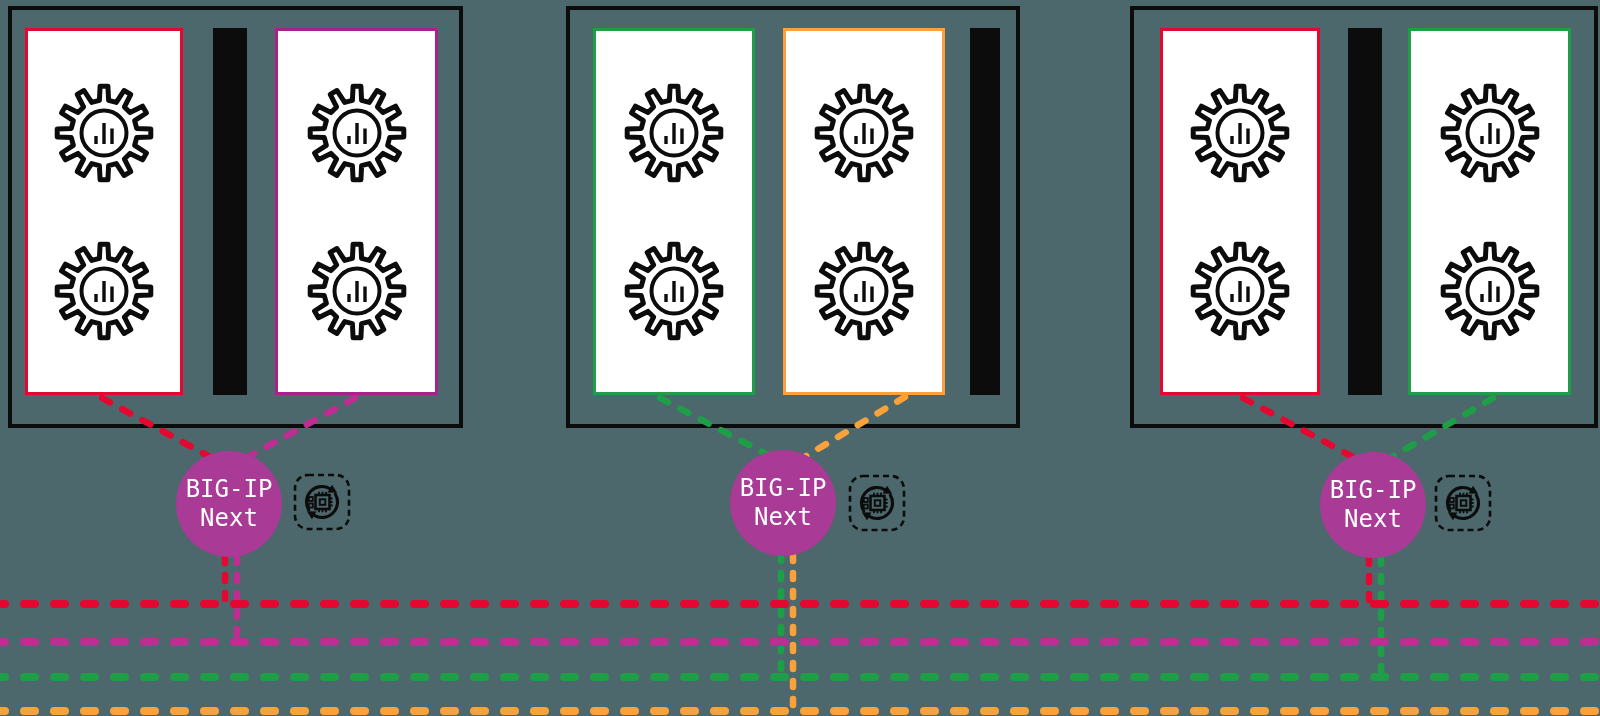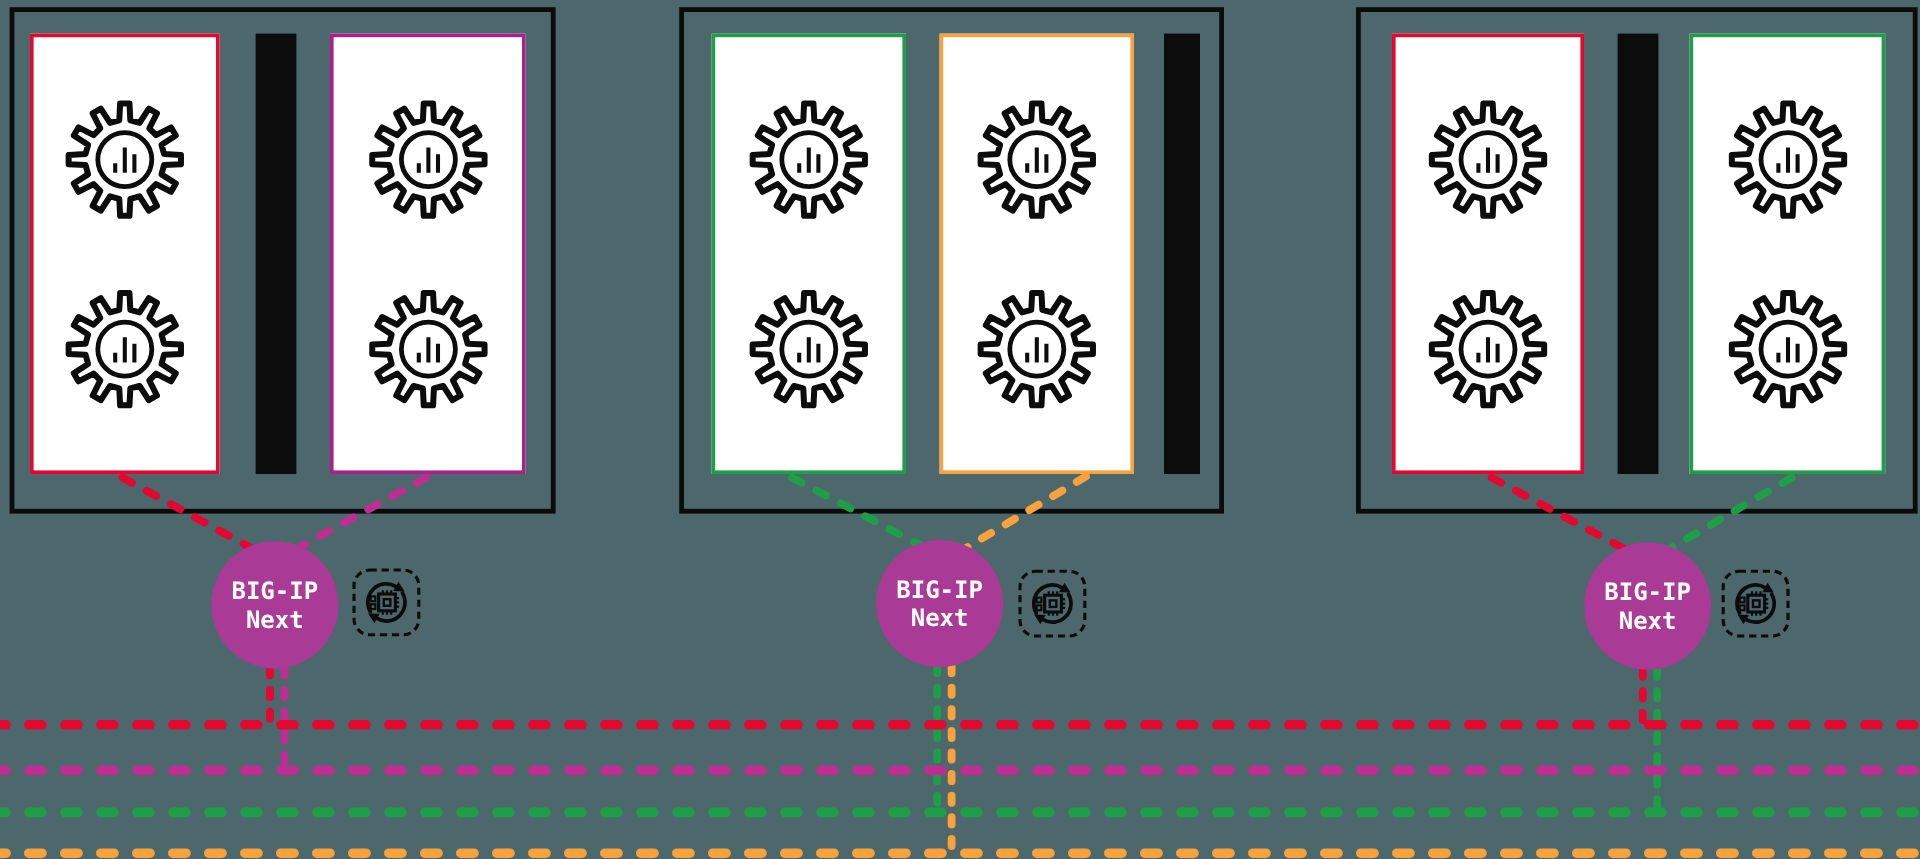--- a/index.html
+++ b/index.html
@@ -19,21 +19,21 @@
 
   
   .gear{width:104px;height:104px;display:block}
   .gbody{fill:#fff;stroke:var(--c-ink);stroke-width:5;stroke-linejoin:round}
   .gring{fill:#fff;stroke:var(--c-ink);stroke-width:4}
   .gbars{stroke:var(--c-ink);stroke-width:3.4;fill:none;stroke-linecap:butt}
 
   
   .node{position:absolute;width:106px;height:106px;border-radius:50%;background:var(--c-node);
         color:var(--c-text);display:flex;flex-direction:column;align-items:center;justify-content:center;
-        font-weight:bold;font-size:20px;line-height:1.22;z-index:6;text-align:left}
+        font-weight:normal;font-size:24px;line-height:1.22;z-index:6;text-align:left}
 
   
   .autoicon{position:absolute;width:62px;height:64px;z-index:6}
   .dashbox{fill:none;stroke:var(--c-ink);stroke-width:2.6;stroke-dasharray:6 4}
   .arrow{fill:none;stroke:var(--c-ink);stroke-width:3.1;stroke-linecap:round}
   .ah{fill:var(--c-ink)}
   .chipr{fill:none;stroke:var(--c-ink);stroke-width:2.6}
   .chipi{fill:none;stroke:var(--c-ink);stroke-width:2}
   .pins{fill:none;stroke:var(--c-ink);stroke-width:1.8}
   .sq{fill:none;stroke:var(--c-ink);stroke-width:1.8}

